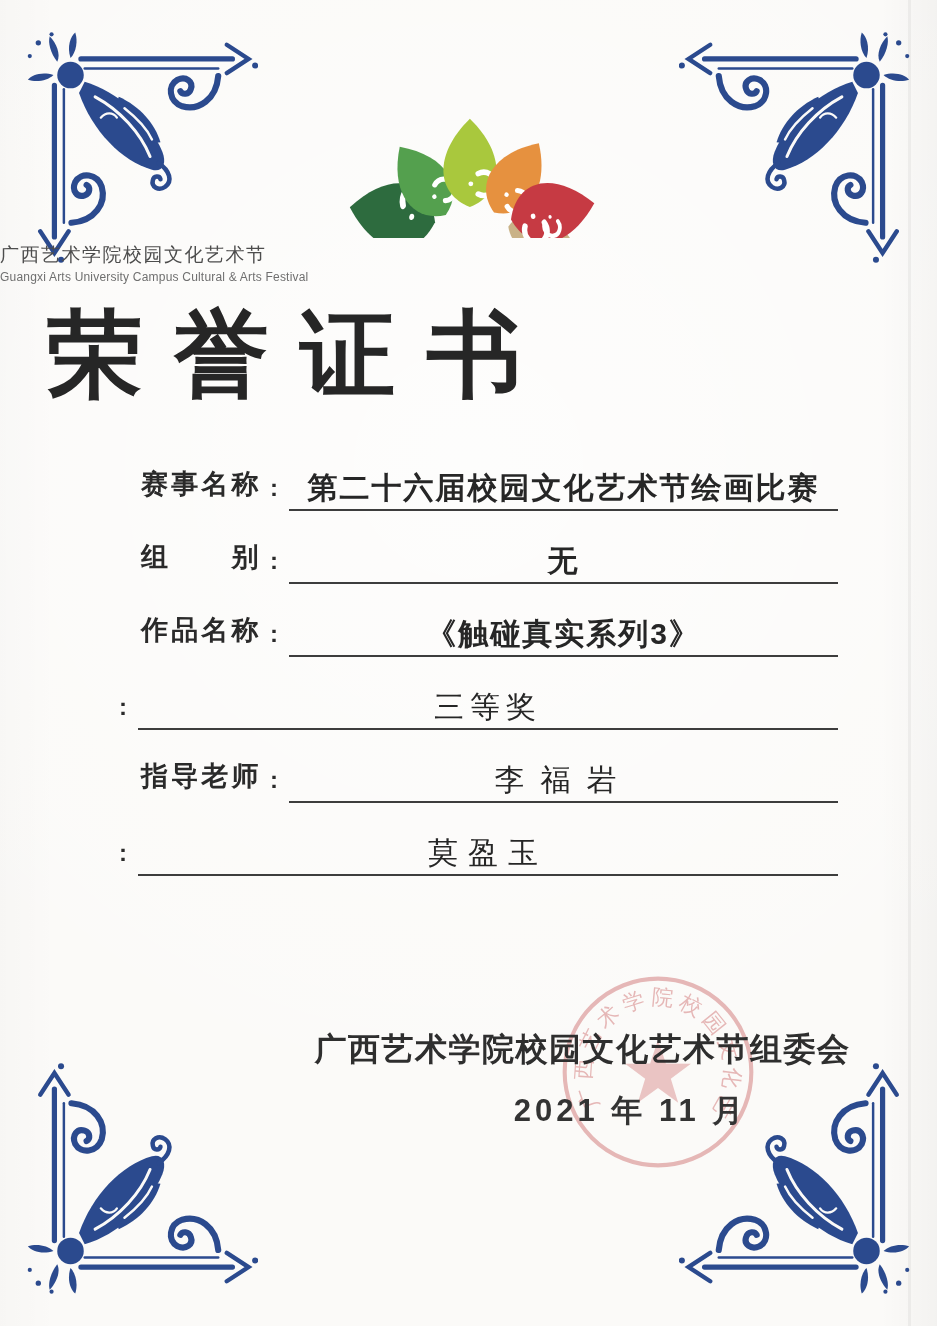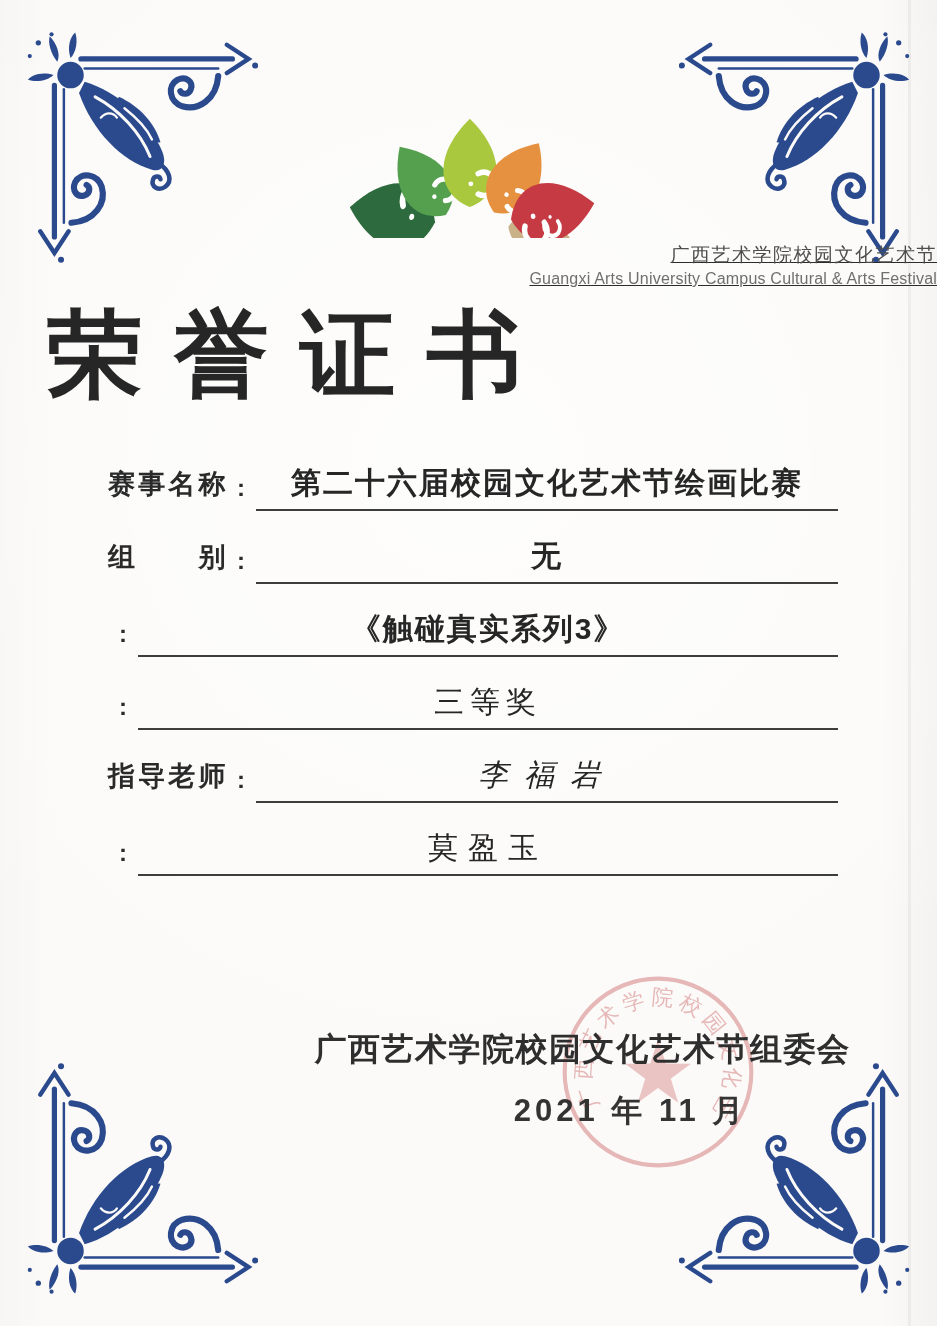--- a/index.html
+++ b/index.html
@@ -24,27 +24,27 @@
 
   
   .corner { position:absolute; width:232px; height:252px; color:#2b4a8e; }
   .corner svg { width:100%; height:100%; display:block; }
   .corner.tl { left:26px;  top:30px; }
   .corner.tr { right:26px; top:30px;  transform:scaleX(-1); }
   .corner.bl { left:26px;  bottom:30px; transform:scaleY(-1); }
   .corner.br { right:26px; bottom:30px; transform:scale(-1,-1); }
 
   
-  .logo { position:absolute; top:110px; left:0; width:100%; text-align:right;text-decoration:underline; }
+  .logo { position:absolute; top:110px; left:0; width:100%; text-align:left; }
   .logo svg.leaves { width:268px; height:128px; display:block; margin:0 auto; }
   .logo .cn {
     margin-top:4px; font-size:19px; letter-spacing:1.5px; color:#4d4d4d; font-weight:500;
   }
   .logo .en {
-    margin-top:2px; font-size:16px; color:#6f6f6f; letter-spacing:.2px;
+    margin-top:2px; font-size:12px; color:#6f6f6f; letter-spacing:.2px;
   }
 
   
   .title {
     position:absolute; top:292px; left:16px; width:100%;
     text-align:left;
     font-family:"Liberation Serif","DejaVu Serif",serif;
     font-size:95px; font-weight:700; color:#262626;
     letter-spacing:.33em; text-indent:.33em;
     white-space:nowrap;
@@ -56,37 +56,37 @@
   }
   .field-row {
     display:flex; align-items:flex-end; height:73px;
   }
   .field-label {
     width:118px; font-size:27px; font-weight:700; color:#2a2a2a;
     padding-bottom:9px;
     text-align:justify; text-align-last:justify;
     letter-spacing:.5px;
     flex:none;
+    margin-left:33px;
   }
   .field-colon {
     flex:none; width:30px; text-align:center;
     font-size:24px; font-weight:700; color:#2a2a2a; padding-bottom:9px;
   }
   .field-value {
     flex:1 1 auto; text-align:center;
     font-size:30px; color:#262626;
     border-bottom:2.5px solid #3d3d3d;
-    padding-bottom:5px;
     white-space:nowrap;
   }
   .v-bold   { font-weight:700; letter-spacing:2px; }
   .v-medium { font-weight:500; }
   .ls-6  { letter-spacing:6px;margin-top:24px; }
   .ls-10 { letter-spacing:10px;font-family:Liberation Serif, serif; }
-  .ls-16 { letter-spacing:16px;font-style:italic; }
+  .ls-16 { letter-spacing:16px; }
 
   
   .issuer {
     position:absolute; top:1028px; left:0; width:100%;
     text-align:center; transform:translateX(114px);
     font-size:32px; font-weight:700; color:#2e2e2e; letter-spacing:1.5px;
     white-space:nowrap;
   }
   .cert-date {
     position:absolute; top:1090px; left:0; width:100%;
@@ -300,20 +300,21 @@
       <div class="field-value v-bold">第二十六届校园文化艺术节绘画比赛</div>
     </div>
 
     <div class="field-row">
       <div class="field-label">组别</div>
       <div class="field-colon">:</div>
       <div class="field-value v-bold">无</div>
     </div>
 
     <div class="field-row">
+      <div class="field-label">作品名称</div>
       <div class="field-colon">:</div>
       <div class="field-value v-bold">《触碰真实系列3》</div>
     </div>
 
     <div class="field-row">
       <div class="field-colon">:</div>
       <div class="field-value v-medium ls-6">三等奖</div>
     </div>
 
     <div class="field-row">

